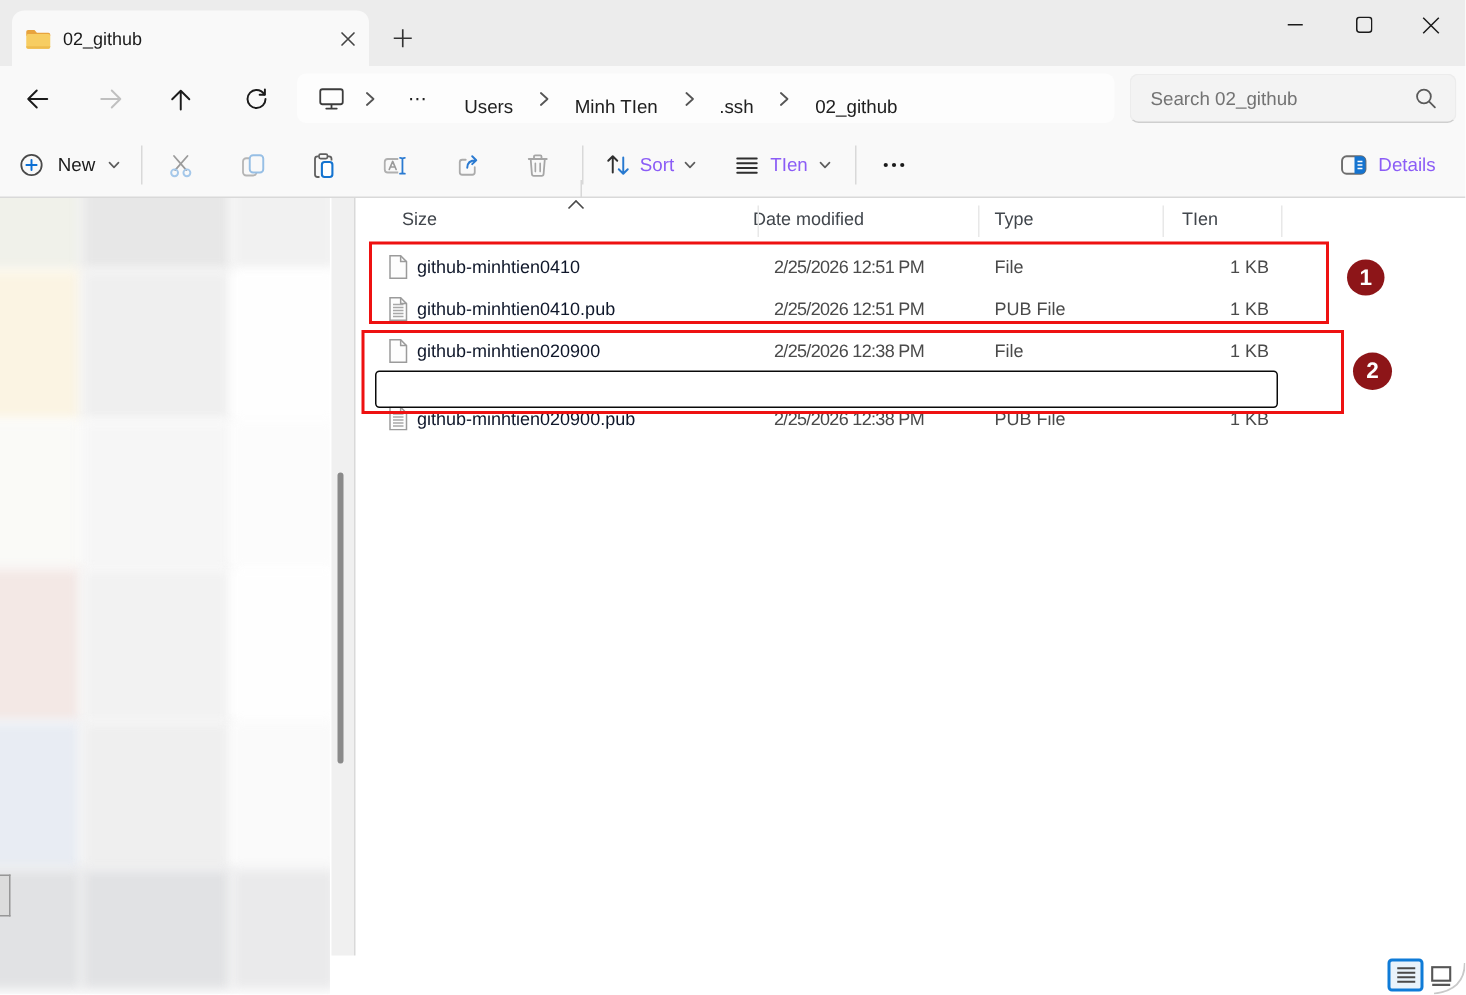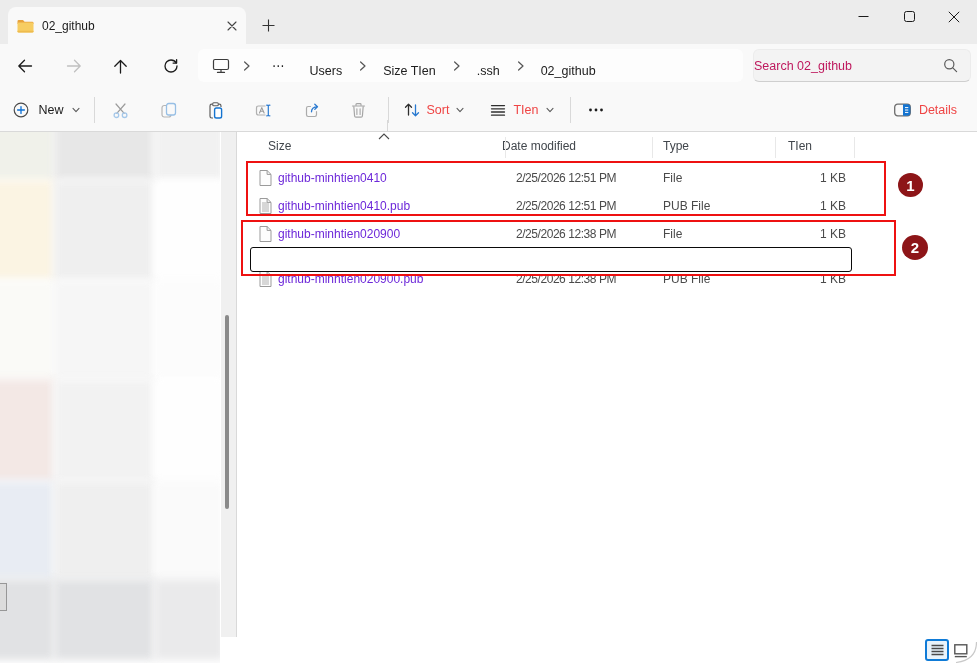--- a/index.html
+++ b/index.html
@@ -43,56 +43,56 @@
   #breadcrumb .crumb { padding:0 10px; white-space:nowrap;margin-top:11px; }
   #breadcrumb .pc-icon { margin-left:14px; margin-right:6px; width:18px; height:16px; }
   #breadcrumb .sep { width:9px; height:10px; margin:0 6px; flex:0 0 auto; }
   #breadcrumb .dots { margin:0 5px; }
   #searchbox {
     left:753px; top:5px; width:218px; height:33px;
     background:#f3f3f3; border-radius:6px; border:1px solid #ececec;
     border-bottom:1px solid #cfcfcf;
     display:flex; align-items:center;
   }
-  #searchbox .ph { color:#be185d; font-size:12.5px; flex:1 1 auto; }
+  #searchbox .ph { margin-left:13px; color:#737373; font-size:12.5px; flex:1 1 auto; }
   #searchbox .mag { margin-right:12px; width:15px; height:15px; }
 
   
   #toolbar { left:0; top:88px; width:977px; height:44px; background:#f9f9f9; border-bottom:1px solid #d9d9d9; }
   .tbtn { top:6px; height:32px; border-radius:4px; display:flex; align-items:center; justify-content:center; }
   .tsep { top:9px; width:1px; height:26px; background:#d9d9d9; }
   #tb-new { left:8px; width:76px; gap:7px; }
   #tb-new .lbl { font-size:12.5px; color:#1b1b1b; }
   #sep1 { left:94px; } #sep2 { left:388px; } #sep3 { left:570px; }
   .iconbtn { width:36px; }
   #tb-cut { left:102px; } #tb-copy { left:150px; } #tb-paste { left:197px; }
   #tb-rename { left:245px; } #tb-share { left:294px; } #tb-delete { left:340px; }
   #tb-sort { left:398px; width:72px; gap:6px; }
   #tb-view { left:484px; width:76px; gap:6px; }
   #tb-more { left:580px; width:32px; }
   #tb-details { left:886px; width:78px; gap:7px; }
-  .tbtn .lbl { font-size:12.5px; color:#ef4444; }
+  .tbtn .lbl { font-size:12.5px; color:#8b5cf6; }
 
   
   #sidebar { left:0; top:132px; width:220px; height:531px; overflow:hidden; background:#fff; }
   #sidebar .blk { position:absolute; filter:blur(4px); }
   #side-scroll-track { left:221px; top:132px; width:15px; height:505px; background:#f0f0f0; }
   #side-divider { left:236px; top:132px; width:1px; height:505px; background:#d9d9d9; }
   #side-thumb { left:225px; top:315px; width:4px; height:194px; background:#8a8a8a; border-radius:2px; }
   #side-hscroll { left:0px; top:583px; width:7px; height:28px; background:#dcdcdc; border:1px solid #979797; border-left:none; }
 
   
   #filepane { left:238px; top:132px; width:739px; height:531px; background:#fff; }
   #colheader { position:absolute; left:0; top:0; width:739px; height:28px; }
   .hsep { position:absolute; top:5px; width:1px; height:21px; background:#e8e8e8; }
   .hlabel { position:absolute; top:7px; font-size:12px; color:#41464c; }
   #sort-caret { position:absolute; left:140px; top:1px; width:12px; height:7px; }
   .frow { position:absolute; left:0; width:739px; height:28px; }
   .frow .ficon { position:absolute; left:21px; top:6px; width:13px; height:16px; }
-  .frow .fname { position:absolute; left:40px; top:7px; font-size:12px; color:#6d28d9; white-space:nowrap; }
+  .frow .fname { position:absolute; left:40px; top:7px; font-size:12px; color:#0f172a; white-space:nowrap; }
   .frow .fdate { position:absolute; left:278px; top:7px; font-size:12px; letter-spacing:-0.45px; color:#4a4a4a; white-space:nowrap; }
   .frow .ftype { position:absolute; left:425px; top:7px; font-size:12px; color:#4a4a4a; white-space:nowrap; }
   .frow .fsize { position:absolute; left:490px; top:7px; width:118px; font-size:12px; color:#4a4a4a; text-align:right; }
 
   
   #caret-guide { left:387px; top:120px; width:1px; height:12px; background:#d8d8d8; }
 
   
   .ann-box { border:2px solid #ee1111; background:transparent; }
   #ann-box-1 { left:246px; top:161px; width:640px; height:55px; }
@@ -185,21 +185,21 @@
     </svg>
     <svg class="sep" viewBox="0 0 9 10">
         <path d="M2.6 1 L7 5 L2.6 9" fill="none" stroke="#555" stroke-width="1.2" stroke-linecap="round" stroke-linejoin="round"></path>
       </svg>
     <span class="dots crumb">⋯</span>
 
     <span class="crumb">Users</span>
     <svg class="sep" viewBox="0 0 9 10">
         <path d="M2.6 1 L7 5 L2.6 9" fill="none" stroke="#555" stroke-width="1.2" stroke-linecap="round" stroke-linejoin="round"></path>
       </svg>
-    <span class="crumb">Size TIen</span>
+    <span class="crumb">Minh TIen</span>
     <svg class="sep" viewBox="0 0 9 10">
         <path d="M2.6 1 L7 5 L2.6 9" fill="none" stroke="#555" stroke-width="1.2" stroke-linecap="round" stroke-linejoin="round"></path>
       </svg>
     <span class="crumb">.ssh</span>
     <svg class="sep" viewBox="0 0 9 10">
         <path d="M2.6 1 L7 5 L2.6 9" fill="none" stroke="#555" stroke-width="1.2" stroke-linecap="round" stroke-linejoin="round"></path>
       </svg>
     <span class="crumb">02_github</span>
   </div>
 

